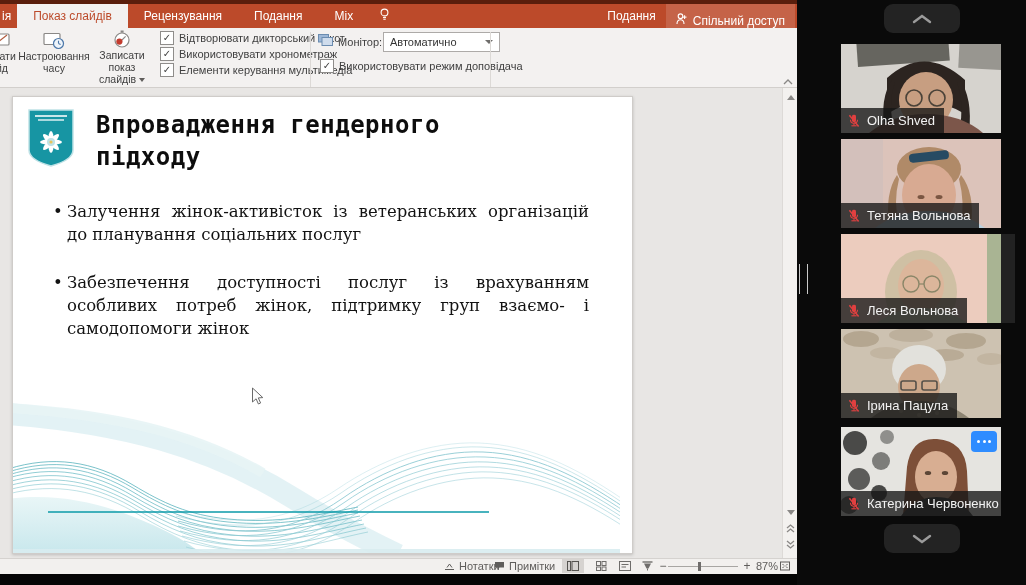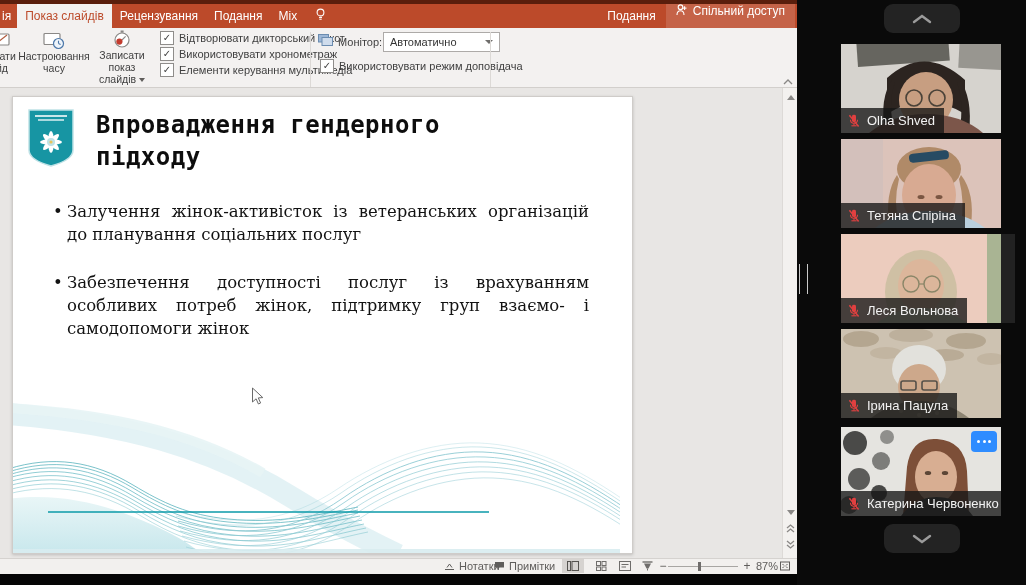--- a/index.html
+++ b/index.html
@@ -3,27 +3,27 @@
 <meta charset="utf-8">
 <style>
   html,body{margin:0;padding:0;background:#000;}
   #screen{position:relative;width:1026px;height:585px;overflow:hidden;background:#050505;
           font-family:"Liberation Sans",sans-serif;}
   
   #ppt{position:absolute;left:0;top:0;width:718px;height:573px;background:#f3f1f0;}
   .topstrip{position:absolute;left:0;top:0;width:797px;height:4px;background:#5a1e0c;}
   .tabrow{position:absolute;left:0;top:4px;width:797px;height:24px;background:#bc4a2a;
           display:flex;align-items:stretch;color:#fff;font-size:12px;}
-  .tab{display:flex;align-items:center;padding:0 8px;cursor:default;white-space:nowrap;}
+  .tab{display:flex;align-items:center;padding:0 16px;cursor:default;white-space:nowrap;}
   .tab.partial{padding:0 6px 0 2px;}
   .tab.active{background:#f3f1f0;color:#bc4a2a;}
   .tellme{display:flex;align-items:center;gap:6px;padding:0 10px;white-space:nowrap;}
   .spacer{flex:1;}
   .signin{display:flex;align-items:center;padding:0 10px;white-space:nowrap;}
-  .share{display:flex;align-items:flex-start;gap:6px;padding:0 10px;margin-right:2px;
+  .share{display:flex;align-items:flex-end;gap:6px;padding:0 10px;margin-right:2px;
          background:rgba(255,255,255,.14);white-space:nowrap;}
   
   .ribbon{position:absolute;left:0;top:28px;width:797px;height:59px;background:#f3f1f0;
           border-bottom:1px solid #d2cfcc;overflow:hidden;color:#3f3f3f;}
   .bigbtn{position:absolute;top:2px;height:44px;display:flex;flex-direction:column;align-items:center;
           font-size:10.5px;line-height:12px;text-align:center;color:#3f3f3f;}
   .bigbtn .bicon{height:20px;display:flex;align-items:flex-end;}
   .vsep{position:absolute;top:4px;height:70px;width:1px;background:#dcd9d6;}
   .cb{position:absolute;display:flex;align-items:center;gap:5px;font-size:11px;color:#3f3f3f;white-space:nowrap;}
   .cb .box{width:12px;height:12px;background:#fff;border:1px solid #8f8d8b;display:flex;
@@ -406,21 +406,21 @@
         <ellipse cx="98" cy="58" rx="3.5" ry="2" fill="#7a5642"></ellipse>
       </svg>
       <div class="plate">
         <svg class="mic" width="14" height="14" viewBox="0 0 14 14">
             <path d="M5 2.2 Q5 0.8 7 0.8 Q9 0.8 9 2.2 L9 6.4 Q9 7.9 7 7.9 Q5 7.9 5 6.4 Z" fill="#e04040"></path>
             <path d="M3.5 5.8 Q3.5 9.2 7 9.2 Q10.5 9.2 10.5 5.8" fill="none" stroke="#e04040" stroke-width="1.1"></path>
             <line x1="7" y1="9.2" x2="7" y2="11.5" stroke="#e04040" stroke-width="1.1"></line>
             <line x1="4.4" y1="11.8" x2="9.6" y2="11.8" stroke="#e04040" stroke-width="1.1"></line>
             <line x1="2.4" y1="1.2" x2="11.6" y2="12.4" stroke="#e04040" stroke-width="1.5"></line>
           </svg>
-        <span class="pname">Тетяна Спіріна</span>
+        <span class="pname">Тетяна Вольнова</span>
       </div>
     </div>
 
     <div class="tile t3">
       <svg class="photo" viewBox="0 0 160 89" preserveAspectRatio="none">
         <rect width="160" height="89" fill="#ecccbe"></rect>
         <rect x="146" y="0" width="14" height="89" fill="#a9b493"></rect>
         <ellipse cx="80" cy="58" rx="36" ry="42" fill="#cfc0a4"></ellipse>
         <ellipse cx="80" cy="52" rx="23" ry="27" fill="#dcb69b"></ellipse>
         <circle cx="70" cy="50" r="8" fill="none" stroke="#8a8668" stroke-width="1.4"></circle>

